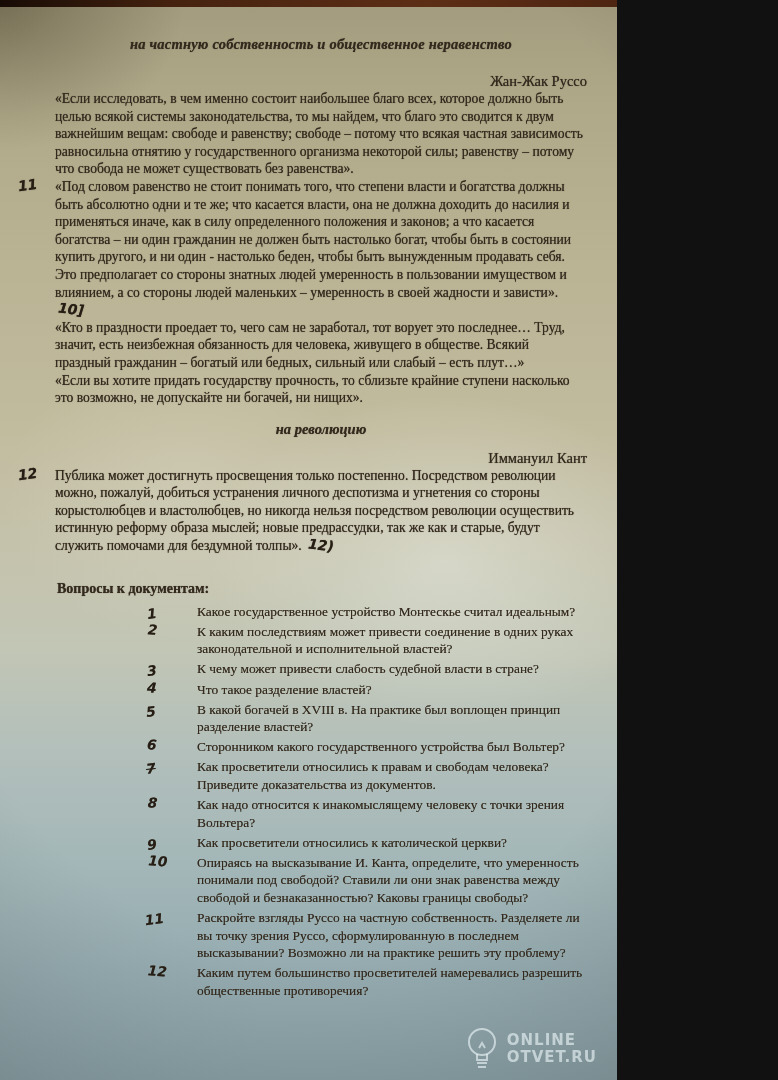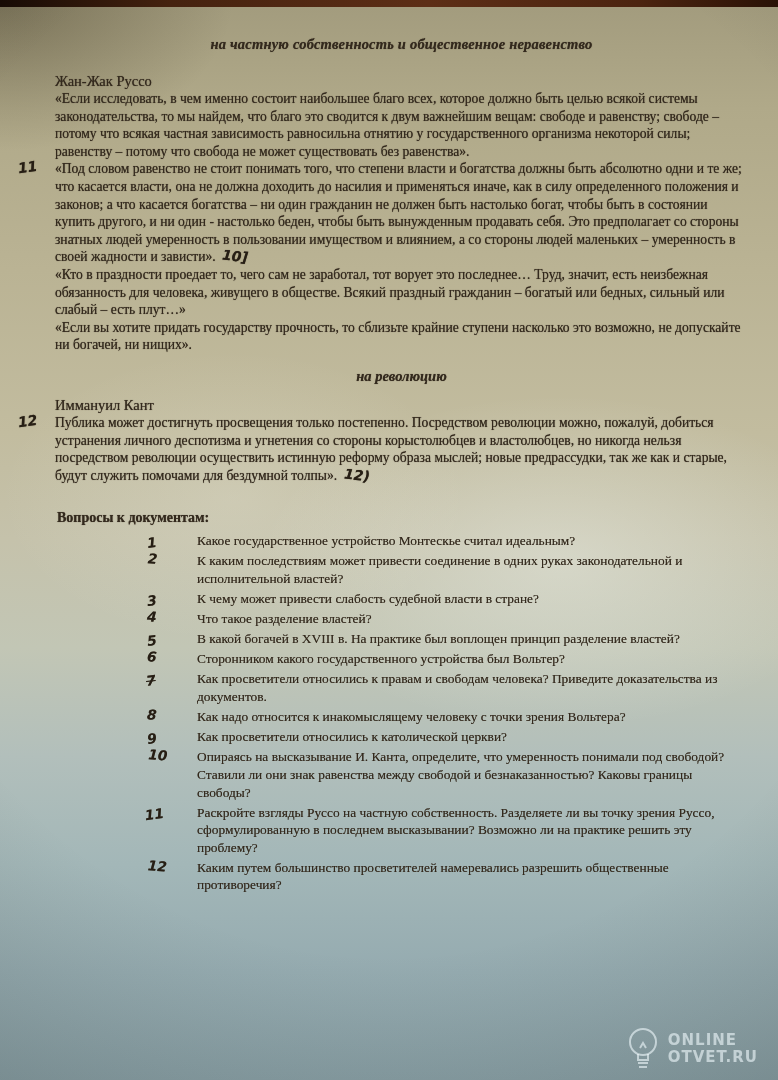--- a/index.html
+++ b/index.html
@@ -1,17 +1,17 @@
 <!DOCTYPE html>
 <html lang="ru"><head>
 <meta charset="utf-8">
 <style>
   html,body{margin:0;padding:0;background:#111;}
   .photo{
-    position:relative;width:778px;height:1080px;overflow:hidden;
+    position:relative;width:617px;height:1080px;overflow:hidden;
     font-family:"Liberation Serif", serif;
     text-decoration:underline;
   }
   
   .paper-bg{
     position:absolute;inset:0;
     background:linear-gradient(180deg,
       #a29b7d 0%, #b0a989 10%, #bab394 25%, #c2bc9f 40%,
       #c5c2ab 50%, #c2c6b5 60%, #b2bfbb 70%, #a3b7b8 80%,
       #95abb0 90%, #89a0a6 100%);
@@ -38,21 +38,21 @@
   }
   .content{position:absolute;inset:0;padding:36px 30px 0 55px;box-sizing:border-box;color:#33291d;}
   .printed{ text-shadow:0 0 0.8px rgba(51,41,29,0.85); }
   .printed-light{ text-shadow:0 0 0.35px rgba(51,41,29,0.6); }
 
   .doc-title{
     margin:0;text-align:center;font-size:14.5px;font-weight:bold;font-style:italic;
     letter-spacing:0.2px;
   }
   .author{
-    margin:20px 0 0 0;text-align:left;font-size:14.5px;font-weight:normal;
+    margin:20px 0 0 0;text-align:right;font-size:14.5px;font-weight:normal;
   }
   .quote{ margin:0;font-size:13.6px;line-height:17.6px;text-align:left; }
   .rel{ position:relative; }
 
   .hw{
     font-family:"DejaVu Sans", sans-serif;font-style:italic;font-weight:bold;
     color:#261e14;font-size:13.5px;
   }
   .margin-mark{ position:absolute;left:-37px;top:-1px;transform:rotate(-8deg);font-size:14px; }
   .end-mark{ margin-left:3px;display:inline-block;transform:rotate(6deg);font-size:14px; }

